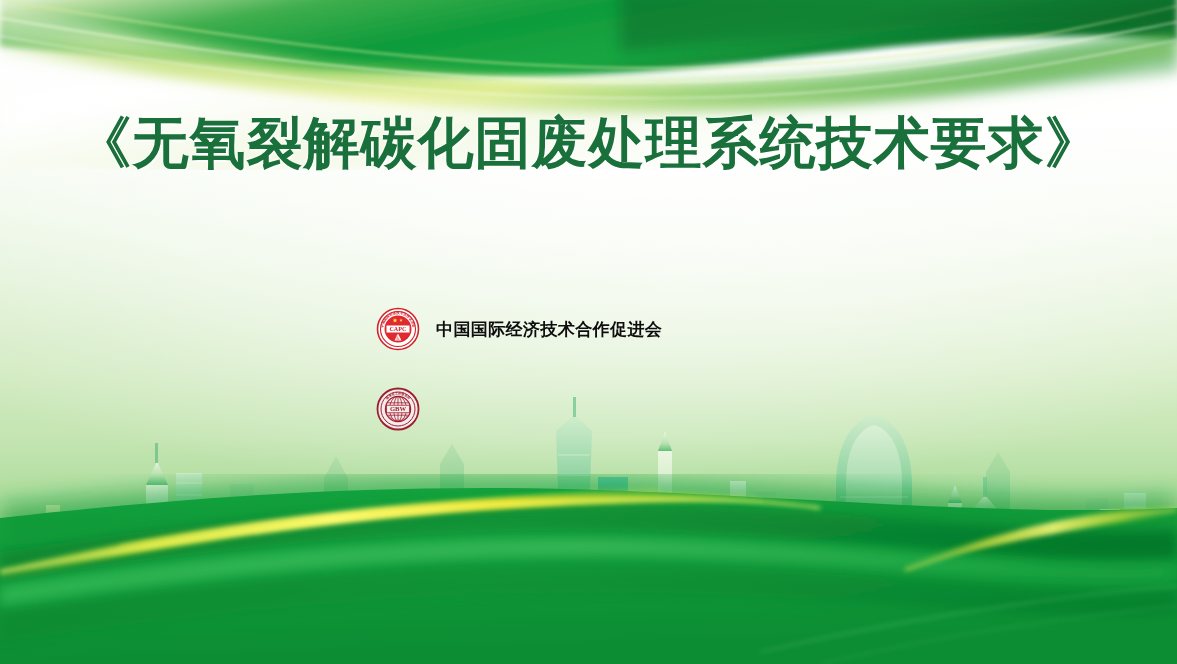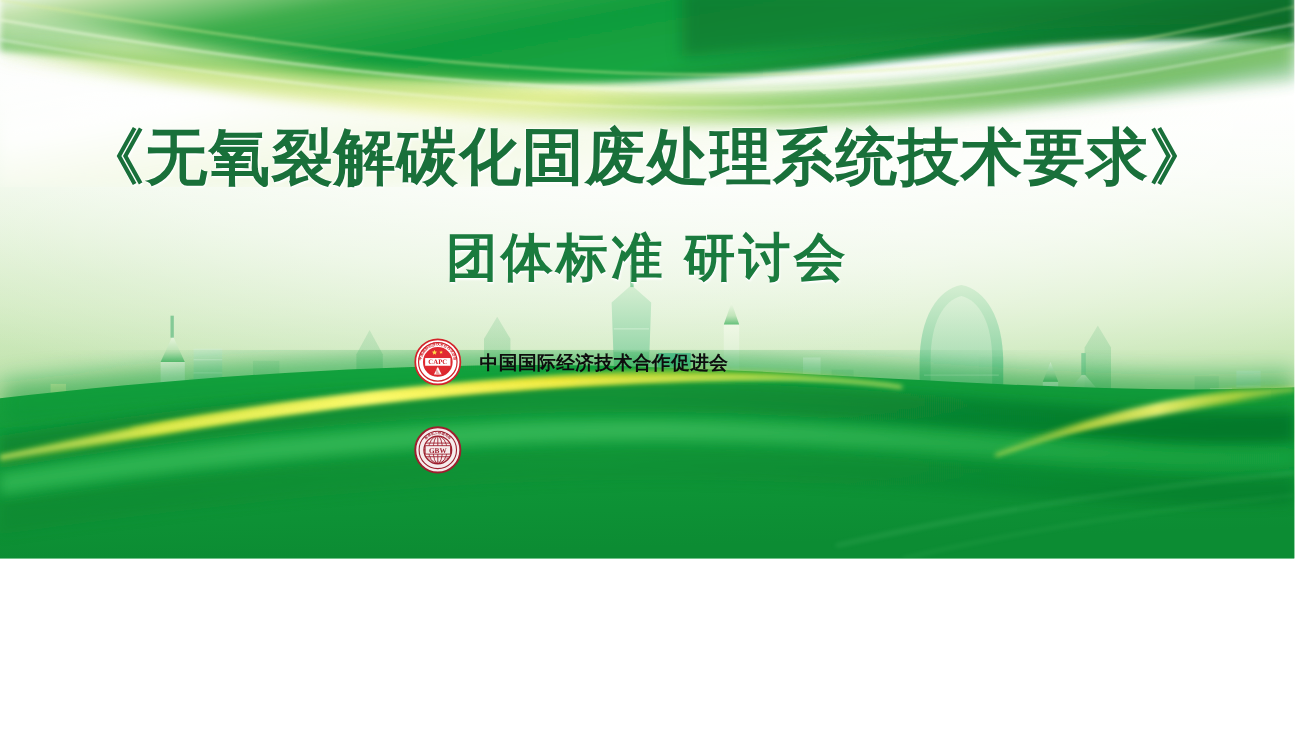--- a/index.html
+++ b/index.html
@@ -8,21 +8,21 @@
     padding: 0;
     background: #ffffff;
   }
   body {
     font-family: "Liberation Sans", "DejaVu Sans", sans-serif;
   }
 
   #slide {
     position: relative;
     width: 1177px;
-    height: 508px;
+    height: 664px;
     overflow: hidden;
     background: #ffffff;
   }
 
   
   .bg-base {
     position: absolute;
     inset: 0;
     background:
       linear-gradient(to bottom,
@@ -470,21 +470,20 @@
 
       <path d="M1177,112 C1020,126 880,150 760,178" fill="none" stroke="#7fd890" stroke-width="1.2" opacity="0.5" filter="url(#bblur3)"></path>
       <path d="M1177,132 C1040,146 920,166 820,190" fill="none" stroke="#63cd7d" stroke-width="1.1" opacity="0.4" filter="url(#bblur3)"></path>
     </svg>
   </div>
 
   <div class="content">
 
     <div class="title-main">《无氧裂解碳化固废处理系统技术要求》</div>
 
-    <div class="title-sub">团体标准 研讨会</div>
 
     <div class="org-list">
 
       <div class="org-row">
         <span class="org-logo">
           <svg width="44" height="44" viewBox="0 0 44 44" xmlns="http://www.w3.org/2000/svg">
             <defs>
               <path id="capcArcTop" d="M 7,22 A 15,15 0 0 1 37,22"></path>
               <path id="capcArcBot" d="M 9,22 A 13,13 0 0 0 35,22"></path>
             </defs>

